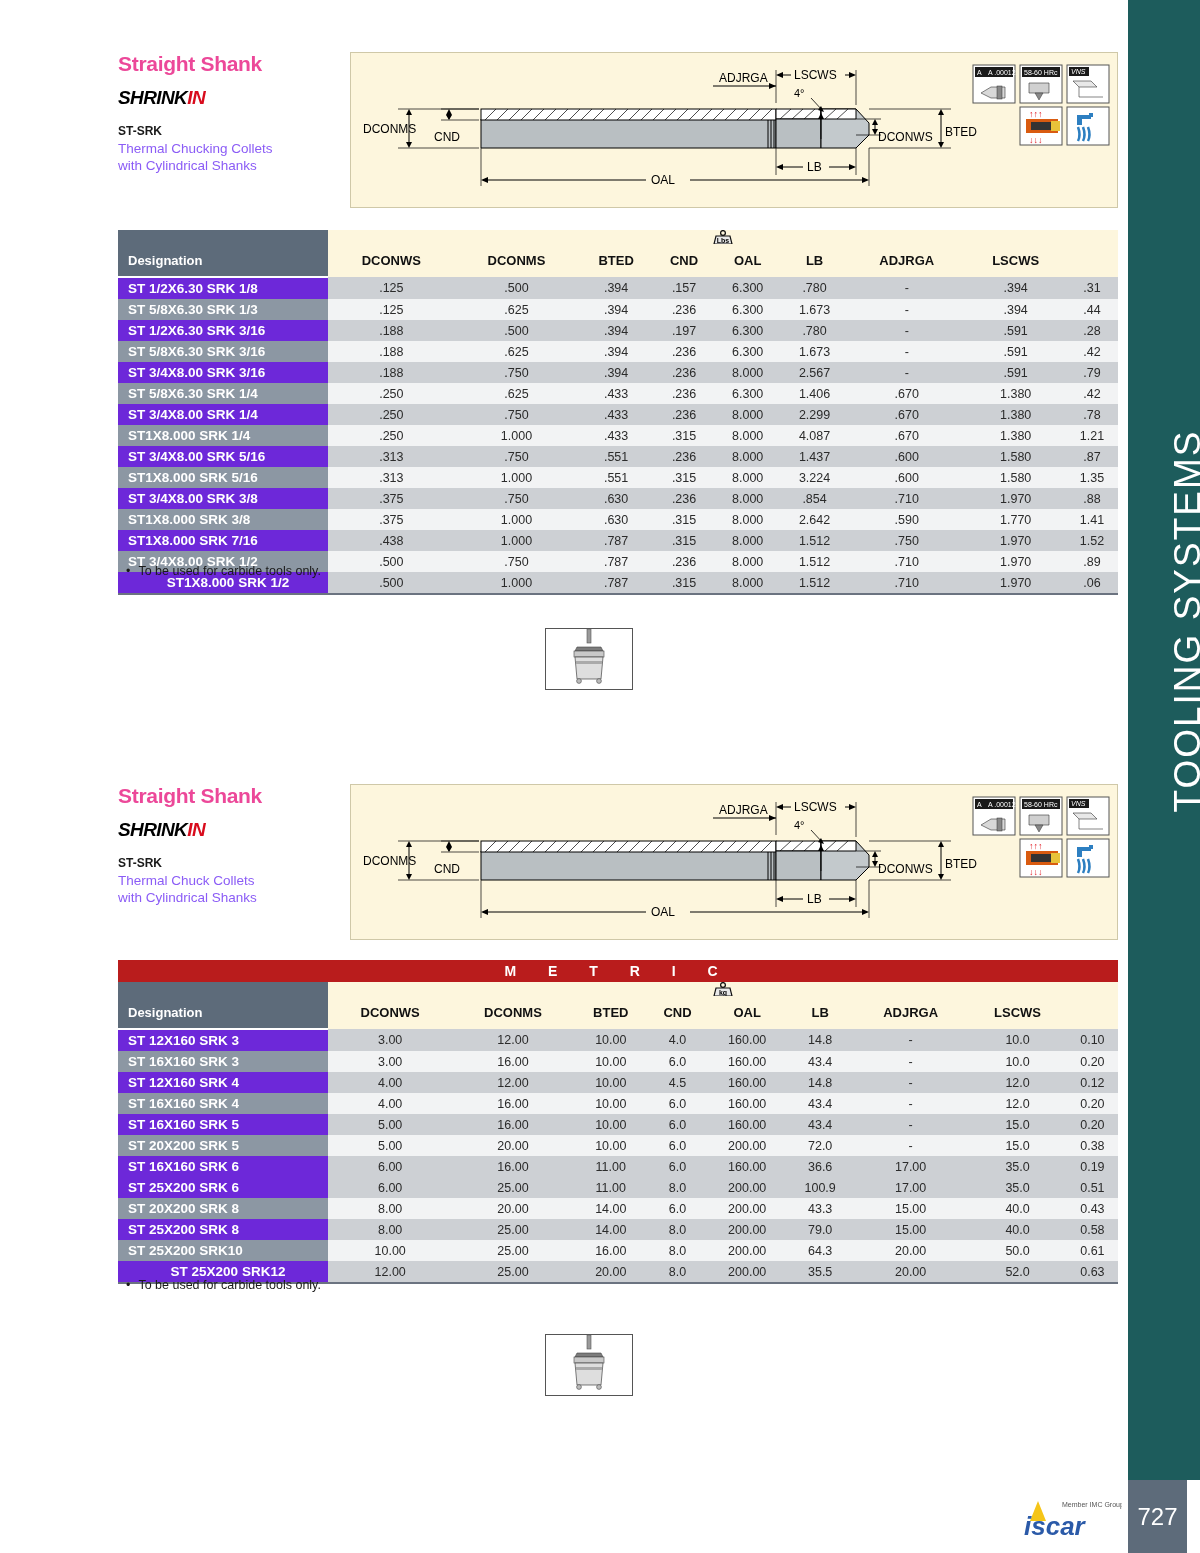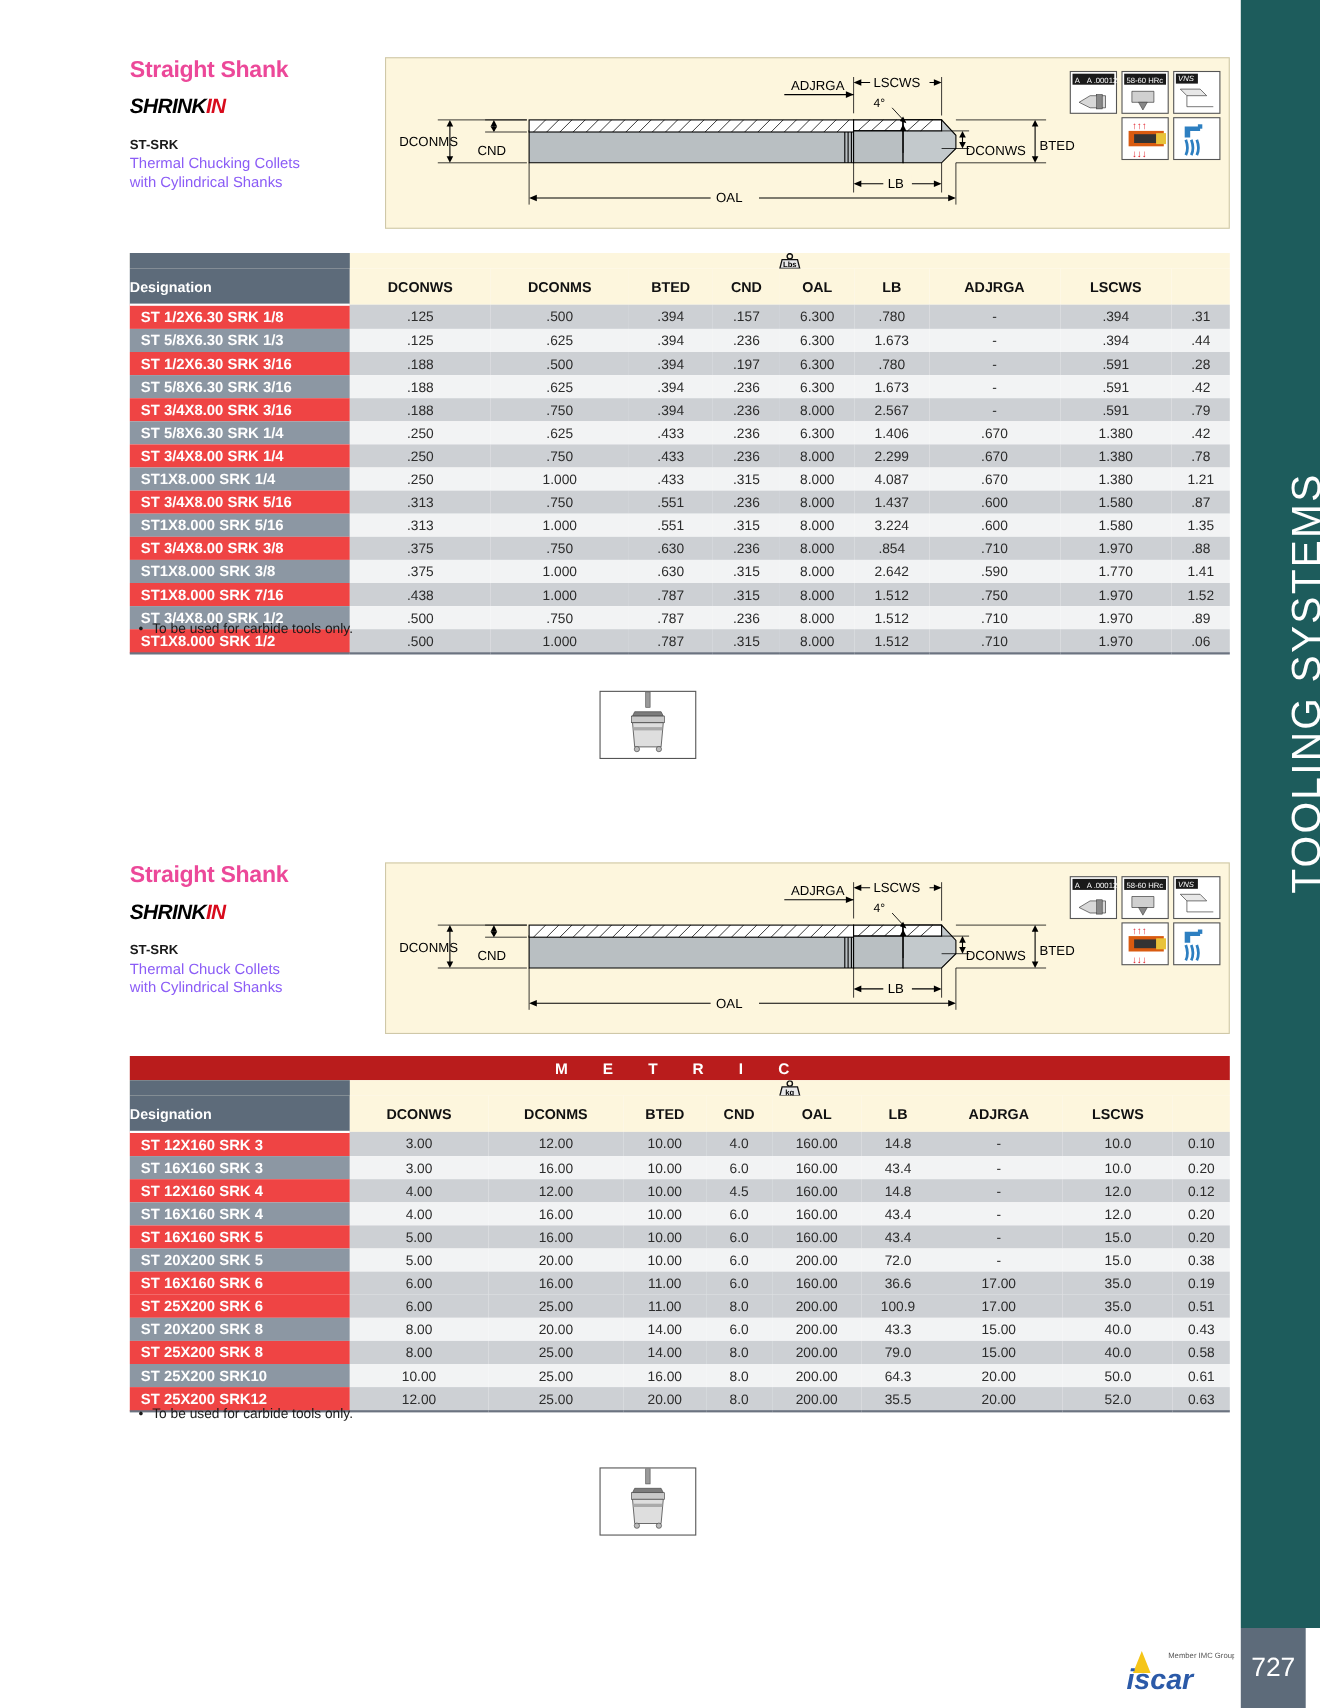--- a/index.html
+++ b/index.html
@@ -44,36 +44,36 @@
 
   
   .tbl{position:absolute;left:118px;width:1000px;border-collapse:collapse;
        font-size:12.5px;}
   .tbl td,.tbl th{padding:0;}
   .hdr-row th{
     background:#fdf6dd;color:#111;font-size:13px;font-weight:bold;
     height:32px;text-align:center;vertical-align:middle;
   }
   .hdr-row th.desig{
-    background:#5d6b7a;color:#fff;text-align:left;padding-left:0;
+    background:#5d6b7a;color:#fff;text-align:left;padding-left:10px;
     width:200px;border-bottom:2px solid #fff;
   }
   .hdr-top{height:14px;background:#fdf6dd;}
   .hdr-top .desig{background:#5d6b7a;}
 
   .tbl td.desig{
     color:#ffffff;font-weight:bold;font-size:13.5px;
     padding-left:10px;height:21px;white-space:nowrap;
   }
-  .tbl tr.r-a td.desig{background:#ef4444;}
+  .tbl tr.r-a td.desig{background:#6d28d9;}
   .tbl tr.r-b td.desig{background:#8c97a3;}
   .tbl tr.r-a td.num{background:#cdd0d4;}
   .tbl tr.r-b td.num{background:#f2f3f4;}
   .tbl td.num{text-align:center;color:#2b2b2b;font-size:12.5px;height:21px;}
-  .tbl tr.last td{border-bottom:2px solid #6b7380;}
+  .tbl tr.last td{border-bottom:2px solid #6b7380;text-align:center;}
 
   .metric-banner{
     background:#b91c1c;color:#fff;font-weight:bold;font-size:14px;
     text-align:center;height:22px;line-height:22px;letter-spacing:14px;
     padding-left:14px;
   }
   .weight-ico{display:block;margin:0 auto;}
 
   .footnote{
     position:absolute;left:126px;font-size:12.5px;color:#1a1a1a;

